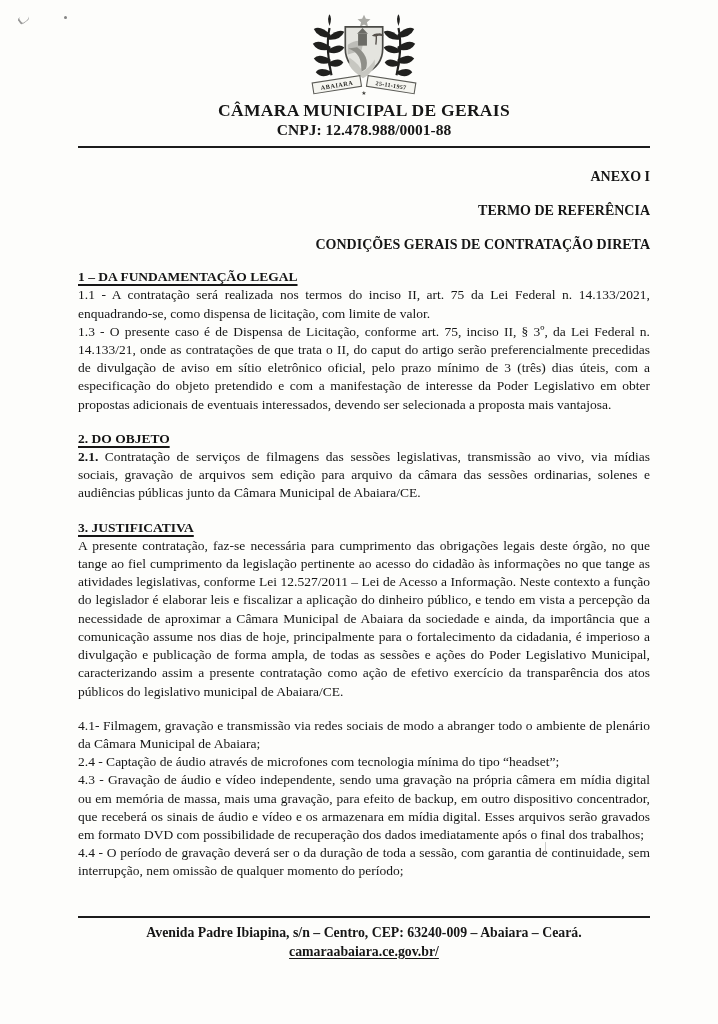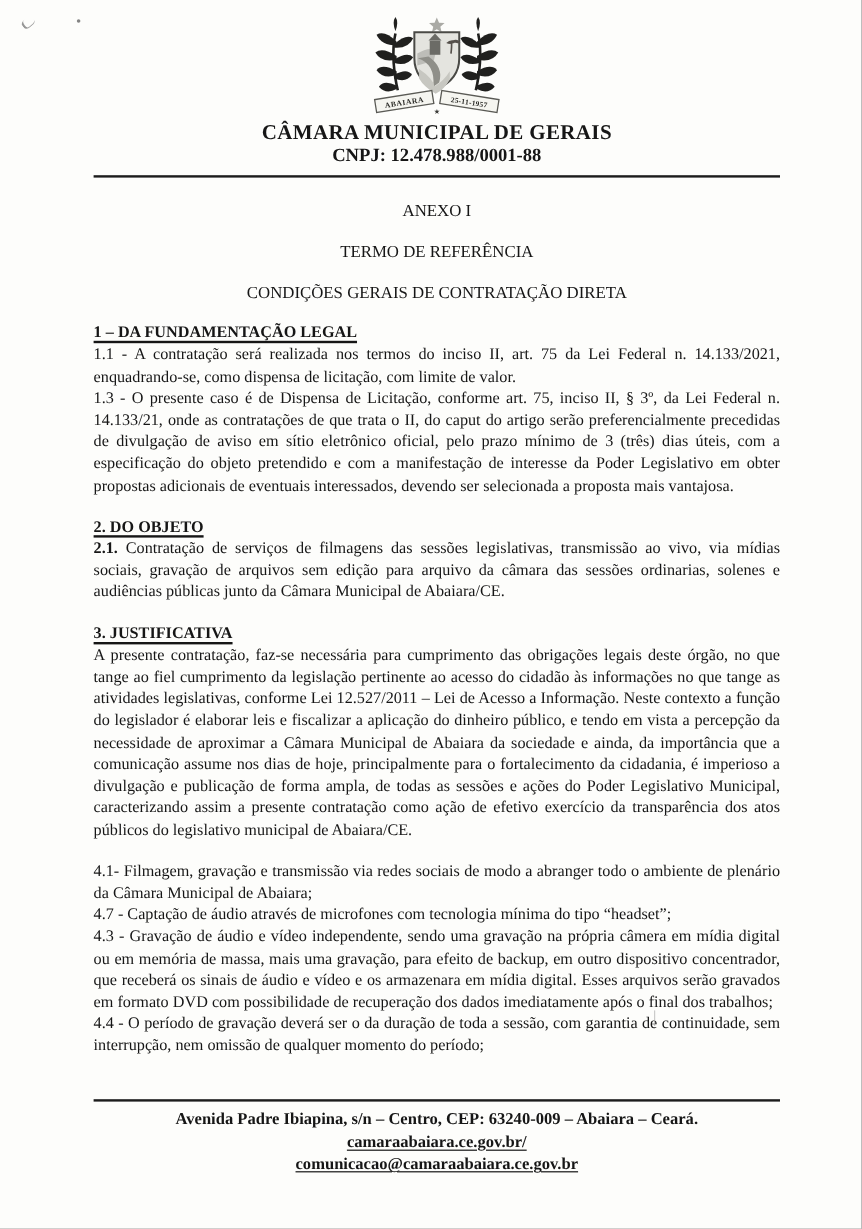--- a/index.html
+++ b/index.html
@@ -16,21 +16,21 @@
   .artifact-dot{position:absolute;left:64px;top:16px;width:3px;height:3px;
     background:#6f6f6f;border-radius:50%;opacity:.85;}
   .artifact-line{position:absolute;left:545px;top:842px;width:1px;height:13px;
     background:#9a9a9a;opacity:.5;}
   
   .crest{display:block;margin:13px auto 2px;}
   .org-name{text-align:center;font-weight:bold;font-size:17.5px;line-height:1.18;letter-spacing:.3px;}
   .cnpj{text-align:center;font-weight:bold;font-size:15.5px;line-height:1.2;}
   .header-rule{border:none;border-top:2.6px solid #1c1c1c;margin:7px 0 0;}
   
-  .titles{text-align:center;font-weight:normal;}
+  .titles{text-align:right;font-weight:bold;}
   .title{font-size:14px;line-height:1;margin-top:20px;}
   .title:first-child{margin-top:22px;}
   
   .doc-body{margin-top:16px;font-size:13.5px;line-height:18.2px;text-align:justify;}
   .sec{margin:0;}
   .sec + .sec{margin-top:16px;}
   .sec-heading{font-size:13.5px;font-weight:bold;margin:0;
     text-decoration:underline;text-decoration-thickness:1.6px;text-underline-offset:2.5px;}
   .doc-body p{margin:0;}
   .lead{font-weight:bold;}
@@ -115,27 +115,26 @@
       <p><span class="lead">2.1.</span><span> Contratação de serviços de filmagens das sessões legislativas, transmissão ao vivo, via mídias sociais, gravação de arquivos sem edição para arquivo da câmara das sessões ordinarias, solenes e audiências públicas junto da Câmara Municipal de Abaiara/CE.</span></p>
     </section>
 
     <section class="sec">
       <h2 class="sec-heading">3. JUSTIFICATIVA</h2>
       <p>A presente contratação, faz-se necessária para cumprimento das obrigações legais deste órgão, no que tange ao fiel cumprimento da legislação pertinente ao acesso do cidadão às informações no que tange as atividades legislativas, conforme Lei 12.527/2011 – Lei de Acesso a Informação. Neste contexto a função do legislador é elaborar leis e fiscalizar a aplicação do dinheiro público, e tendo em vista a percepção da necessidade de aproximar a Câmara Municipal de Abaiara da sociedade e ainda, da importância que a comunicação assume nos dias de hoje, principalmente para o fortalecimento da cidadania, é imperioso a divulgação e publicação de forma ampla, de todas as sessões e ações do Poder Legislativo Municipal, caracterizando assim a presente contratação como ação de efetivo exercício da transparência dos atos públicos do legislativo municipal de Abaiara/CE.</p>
     </section>
 
     <section class="sec">
       <p>4.1- Filmagem, gravação e transmissão via redes sociais de modo a abranger todo o ambiente de plenário da Câmara Municipal de Abaiara;</p>
-      <p>4.7 - Captação de áudio através de microfones com tecnologia mínima do tipo “headset”;</p>
+      <p>2.4 - Captação de áudio através de microfones com tecnologia mínima do tipo “headset”;</p>
       <p>4.3 - Gravação de áudio e vídeo independente, sendo uma gravação na própria câmera em mídia digital ou em memória de massa, mais uma gravação, para efeito de backup, em outro dispositivo concentrador, que receberá os sinais de áudio e vídeo e os armazenara em mídia digital. Esses arquivos serão gravados em formato DVD com possibilidade de recuperação dos dados imediatamente após o final dos trabalhos;</p>
       <p>4.4 - O período de gravação deverá ser o da duração de toda a sessão, com garantia de continuidade, sem interrupção, nem omissão de qualquer momento do período;</p>
     </section>
 
   </main>
 
   <footer class="footer">
     <hr class="footer-rule">
     <div>Avenida Padre Ibiapina, s/n – Centro, CEP: 63240-009 – Abaiara – Ceará.</div>
     <div class="link">camaraabaiara.ce.gov.br/</div>
-    <div class="link">comunicacao@camaraabaiara.ce.gov.br</div>
   </footer>
 
 </div>
 
 </body></html>

